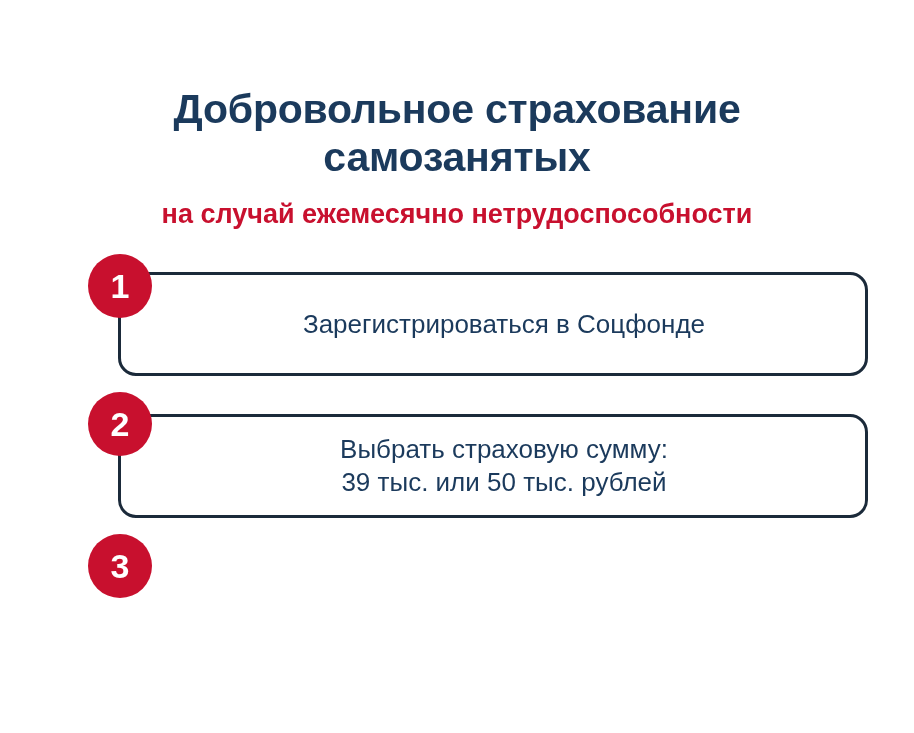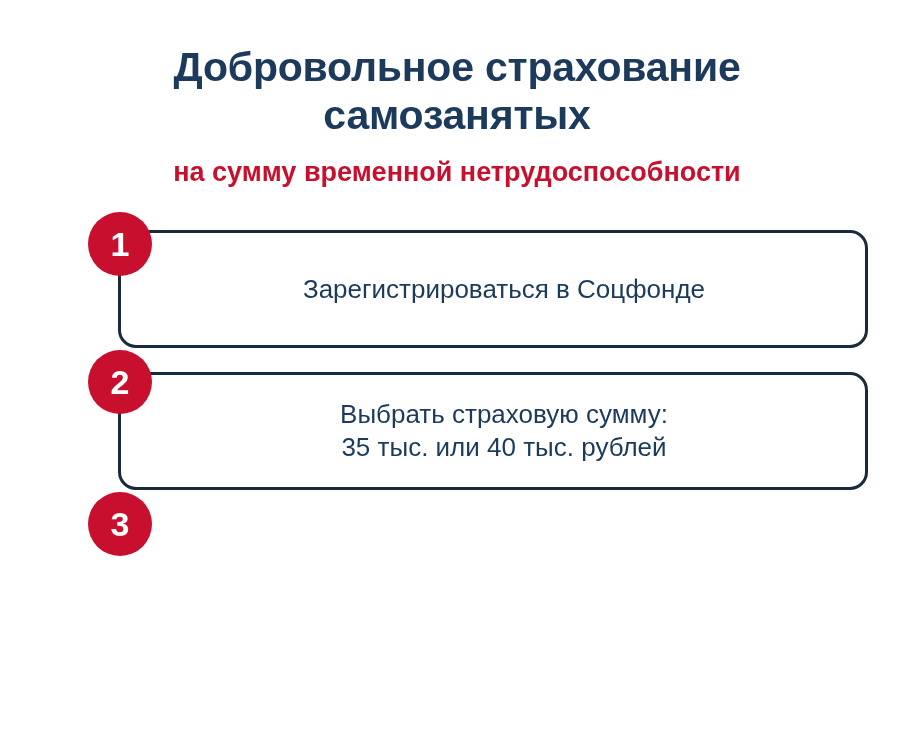--- a/index.html
+++ b/index.html
@@ -17,20 +17,21 @@
     position: relative;
     width: 914px;
     height: 733px;
     box-sizing: border-box;
     padding: 44px 40px 0 40px;
   }
 
   
   .header {
     text-align: center;
+    margin-top: 42px;
   }
   .title {
     color: #1b3a5c;
     font-size: 41px;
     font-weight: bold;
     line-height: 1.17;
     letter-spacing: -0.2px;
     margin: 0 auto;
     max-width: 800px;
   }
@@ -51,21 +52,21 @@
   }
   .step {
     position: relative;
     height: 104px;
   }
   .step-box {
     position: absolute;
     left: 78px;
     right: 6px;
     top: 0;
-    height: 118px;
+    height: 104px;
     border: 3px solid #1b2a3a;
     border-radius: 18px;
     background: #ffffff;
     box-sizing: border-box;
     display: flex;
     align-items: center;
     justify-content: center;
   }
   .step-text {
     color: #1b3a5c;
@@ -95,36 +96,36 @@
   .step:nth-child(2) .badge { top: -22px; }
   .step:nth-child(3) .badge { top: -22px; }
 </style>
 </head>
 <body>
 
 <div class="infographic">
 
   <div class="header">
     <h1 class="title">Добровольное страхование самозанятых</h1>
-    <div class="subtitle">на сумму временной нетрудоспособности</div>
+    <div class="subtitle">на случай ежемесячно нетрудоспособности</div>
   </div>
 
   <div class="steps">
 
     <div class="step">
       <div class="step-box">
         <div class="step-text">Зарегистрироваться в Соцфонде</div>
       </div>
       <div class="badge">1</div>
     </div>
 
     <div class="step">
       <div class="step-box">
         <div class="step-text">Выбрать страховую сумму:
-35 тыс. или 40 тыс. рублей</div>
+39 тыс. или 50 тыс. рублей</div>
       </div>
       <div class="badge">2</div>
     </div>
 
     <div class="step">
       <div class="badge">3</div>
     </div>
 
   </div>
 </div>

